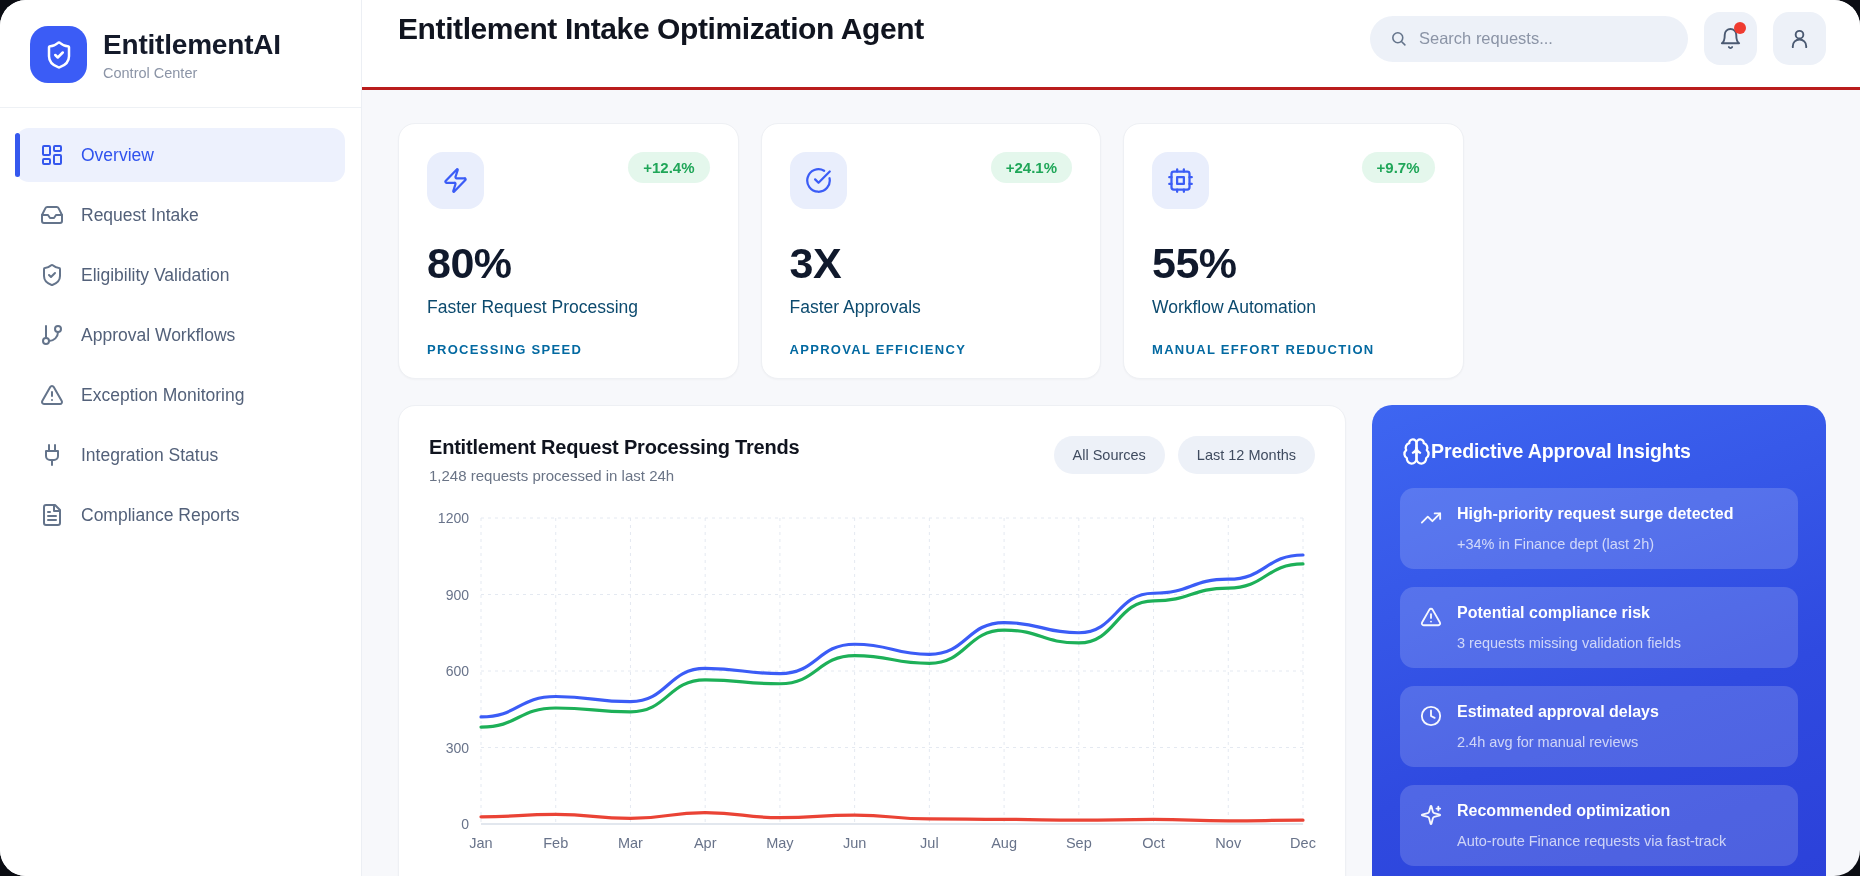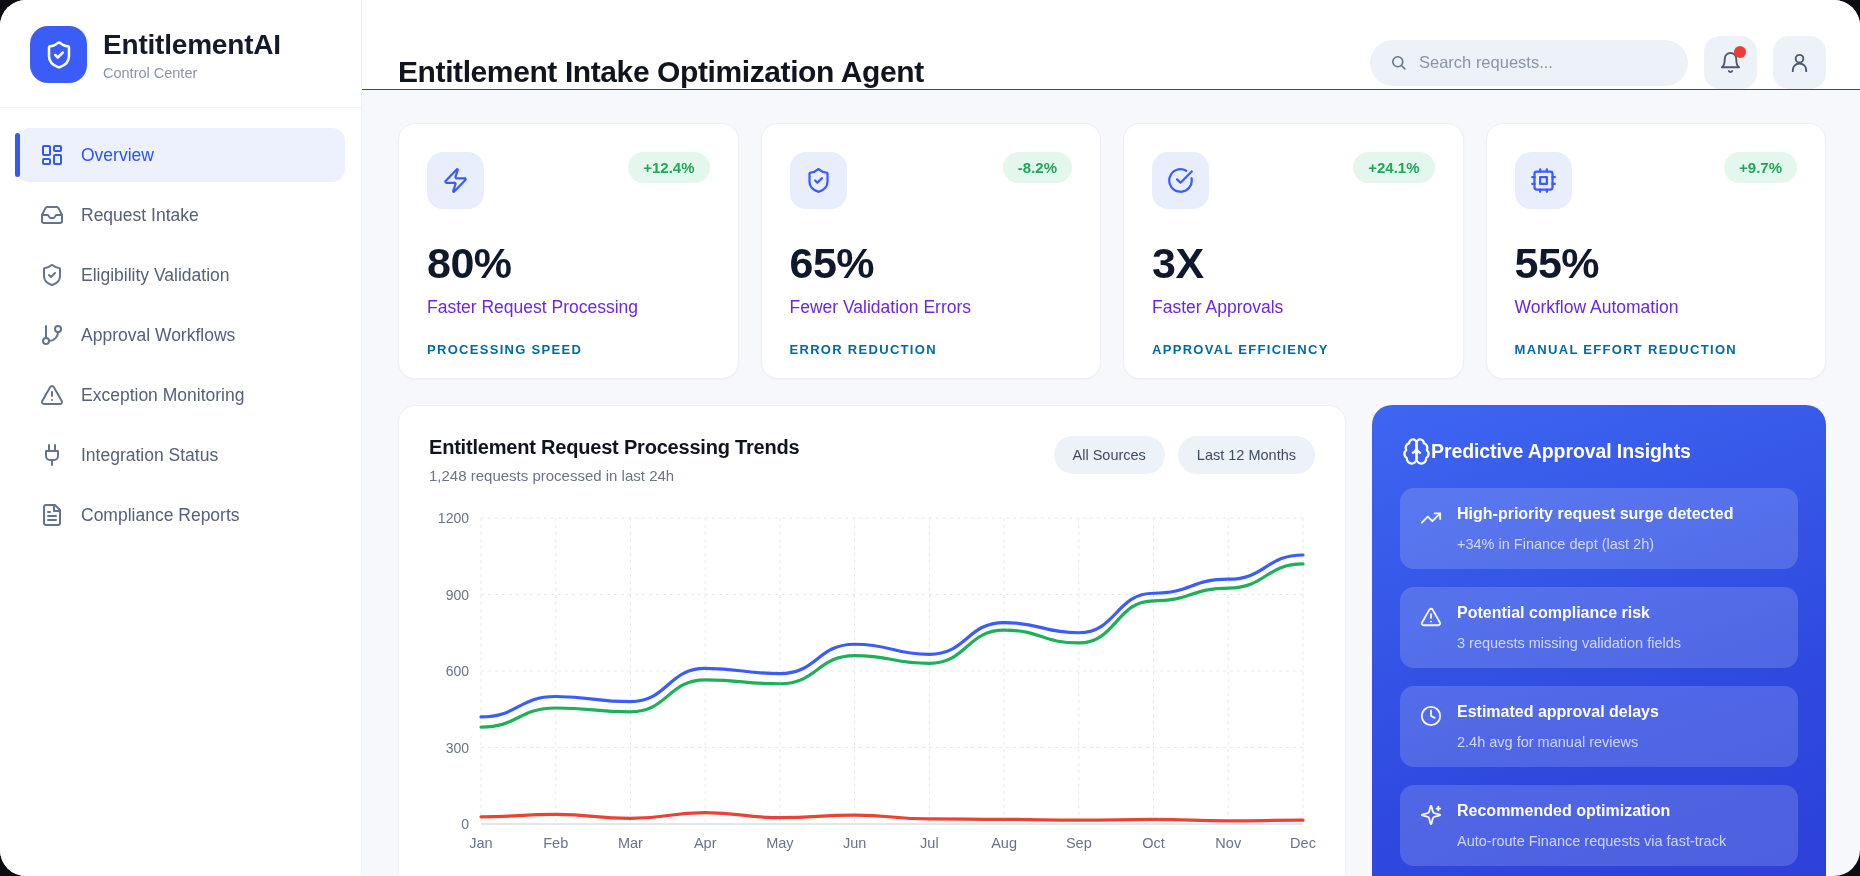--- a/index.html
+++ b/index.html
@@ -52,23 +52,23 @@
   .nav-item.active .nav-ic { color:#3558ee; }
   .nav-item.active::before {
     content:""; position:absolute; left:-1px; top:5px; bottom:5px;
     width:5px; border-radius:6px; background:#3558ee;
   }
 
   
   .main { flex:1; display:flex; flex-direction:column; min-width:0; }
   .topbar {
     height:90px; flex:0 0 90px;
-    background:#ffffff; border-bottom:1px solid #b91c1c;
-    display:flex; align-items:flex-end;
-    padding:2px 34px 0 36px;
+    background:#ffffff; border-bottom:3px solid #b91c1c;
+    display:flex; align-items:flex-start;
+    padding:12px 34px 0 36px;
   }
   .page-title { font-size:30px; font-weight:bold; color:#10141f; letter-spacing:-0.4px; }
   .topbar-right { margin-left:auto; display:flex; align-items:center; gap:16px; }
   .searchbox {
     width:318px; height:46px; border-radius:23px;
     background:#edf1f8; display:flex; align-items:center; gap:12px;
     padding:0 20px; color:#64748b;
   }
   .searchbox input {
     border:none; outline:none; background:transparent;
@@ -100,21 +100,21 @@
   .stat-top { display:flex; align-items:flex-start; justify-content:space-between; }
   .stat-iconbox {
     width:57px; height:57px; border-radius:16px; background:#e9eefc;
     display:flex; align-items:center; justify-content:center; color:#3b5cf6;
   }
   .stat-badge {
     background:#e4f7ec; color:#1fa658; font-size:15px; font-weight:bold;
     padding:8px 15px; border-radius:999px; line-height:1;
   }
   .stat-value { margin-top:30px; font-size:43px; font-weight:800; color:#10192c; letter-spacing:-0.5px; }
-  .stat-label { margin-top:9px; font-size:17.5px; color:#6d28d9; }
+  .stat-label { margin-top:9px; font-size:17.5px; color:#0c4a6e; }
   .stat-sub { margin-top:24px; font-size:13px; font-weight:bold; color:#0369a1; letter-spacing:1.3px; }
 
   
   .bottom-row { display:flex; gap:26px; margin-top:26px; align-items:flex-start; }
   .chart-card {
     width:948px; flex:0 0 948px; height:575px;
     background:#ffffff; border:1px solid #eef0f4; border-radius:17px;
     padding:30px 30px 0 30px;
     box-shadow:0 1px 2px rgba(16,24,40,0.03);
   }
@@ -274,34 +274,20 @@
                   <path d="M4 14a1 1 0 0 1-.78-1.63l9.9-10.2a.5.5 0 0 1 .86.46l-1.92 6.02A1 1 0 0 0 13 10h7a1 1 0 0 1 .78 1.63l-9.9 10.2a.5.5 0 0 1-.86-.46l1.92-6.02A1 1 0 0 0 11 14z"></path>
                 </svg>
             </div>
             <div class="stat-badge">+12.4%</div>
           </div>
           <div class="stat-value">80%</div>
           <div class="stat-label">Faster Request Processing</div>
           <div class="stat-sub">PROCESSING SPEED</div>
         </div>
 
-        <div class="stat-card">
-          <div class="stat-top">
-            <div class="stat-iconbox">
-              <svg class="ic" width="27" height="27" viewBox="0 0 24 24" fill="none" stroke="currentColor" stroke-width="2" stroke-linecap="round" stroke-linejoin="round">
-                  <path d="M20 13c0 5-3.5 7.5-7.66 8.95a1 1 0 0 1-.67-.01C7.5 20.5 4 18 4 13V6a1 1 0 0 1 1-1c2 0 4.5-1.2 6.24-2.72a1 1 0 0 1 1.52 0C14.5 3.8 17 5 19 5a1 1 0 0 1 1 1z"></path>
-                  <path d="m9 12 2 2 4-4"></path>
-                </svg>
-            </div>
-            <div class="stat-badge">-8.2%</div>
-          </div>
-          <div class="stat-value">65%</div>
-          <div class="stat-label">Fewer Validation Errors</div>
-          <div class="stat-sub">ERROR REDUCTION</div>
-        </div>
 
         <div class="stat-card">
           <div class="stat-top">
             <div class="stat-iconbox">
               <svg class="ic" width="27" height="27" viewBox="0 0 24 24" fill="none" stroke="currentColor" stroke-width="2" stroke-linecap="round" stroke-linejoin="round">
                   <path d="M21.8 10A10 10 0 1 1 17 3.34"></path>
                   <path d="m9 11 3 3L22 4"></path>
                 </svg>
             </div>
             <div class="stat-badge">+24.1%</div>

